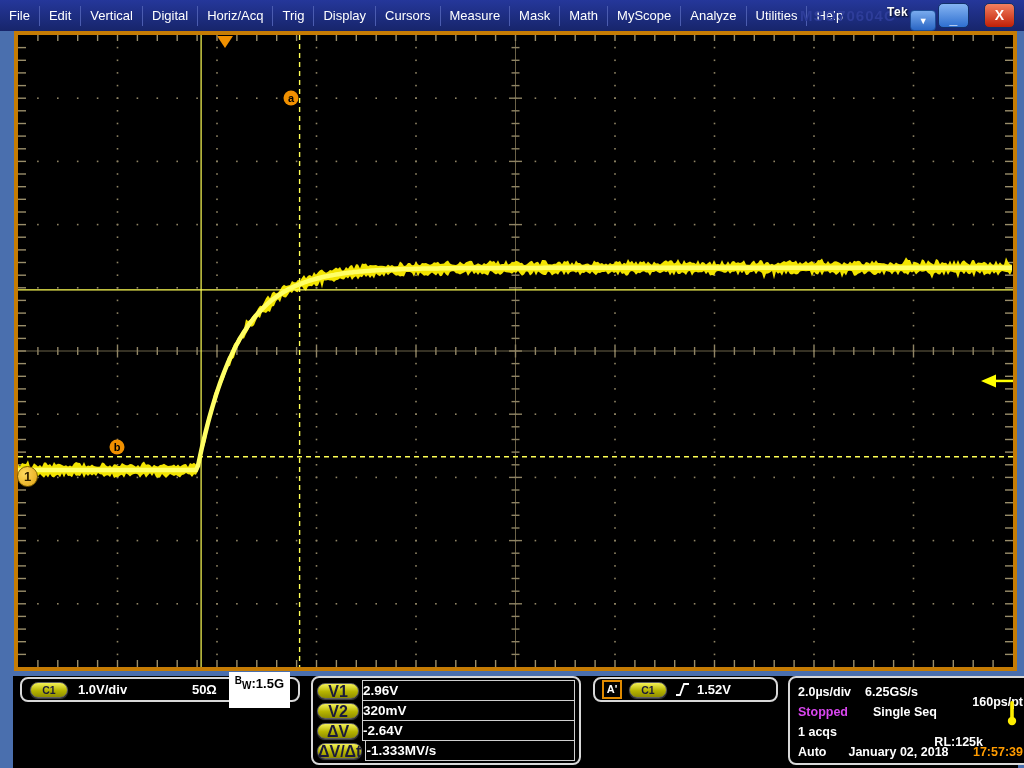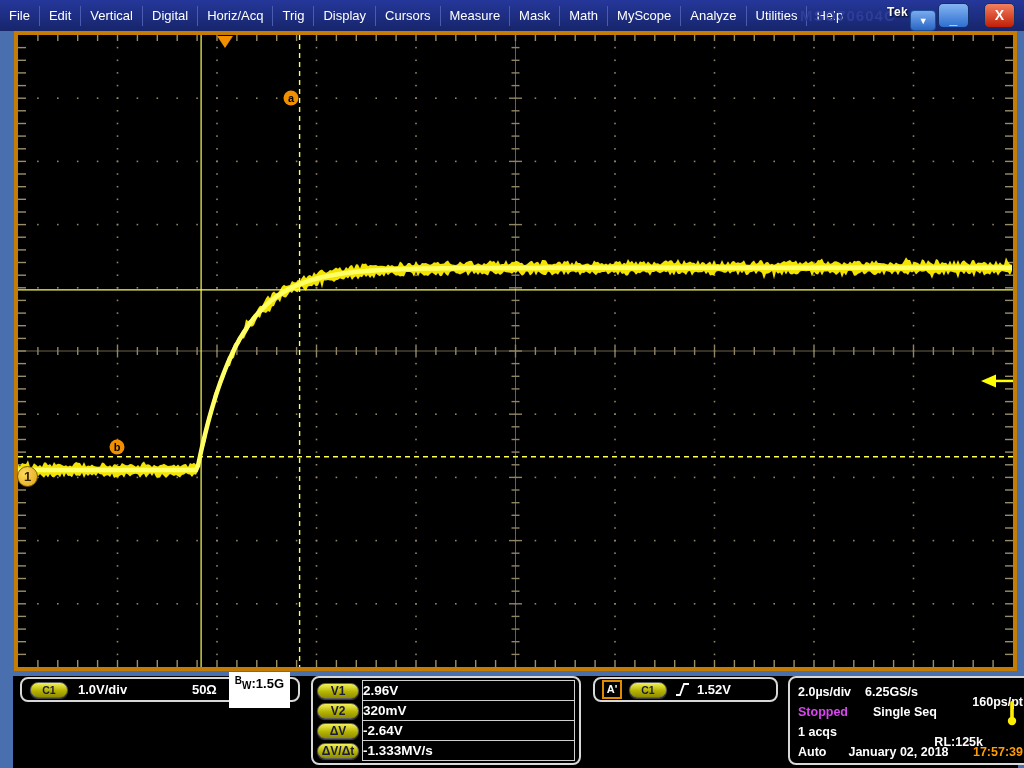--- a/index.html
+++ b/index.html
@@ -42,21 +42,21 @@
 
   .ch-panel { left:7px; top:1px; width:280px; height:25px; display:flex; align-items:center; padding:0 8px; gap:10px; }
   .bw-box { background:#fff; color:#000; font-weight:bold; font-size:13px; padding:0 6px; height:36px;
             line-height:18px; margin-left:2px; }
   .bw-sup { font-size:10px; vertical-align:4px; }
   .bw-sub { font-size:10px; vertical-align:-1px; }
 
   .cursor-panel { left:298px; top:0px; width:270px; height:89px; padding:3px 4px; display:flex; gap:6px; }
   .cur-col { display:flex; flex-direction:column; flex:1; }
   .cur-row { display:flex; align-items:center; height:20.5px; }
-  .cur-row .badge { margin-right:3px; min-width:42px; font-size:12px; }
+  .cur-row .badge { margin-right:3px; min-width:42px; font-size:16px; }
   .cur-val { flex:1; border:1px solid #cfcfcf; height:21px; line-height:20px; color:#fff;
              font-weight:bold; font-size:13.5px; margin-top:-1px; }
 
   .trig-panel { left:580px; top:1px; width:185px; height:25px; display:flex; align-items:center; padding:0 7px; gap:7px; }
   .trig-src { border:2px solid #e08a00; color:#fff; font-weight:bold; font-size:11px; width:20px; height:19px;
               text-align:center; line-height:15px; }
 
   .acq-panel { left:775px; top:0px; width:245px; height:89px; padding:4px 8px 2px 8px;
                display:flex; flex-direction:column; justify-content:space-between; }
   .acq-row { display:flex; align-items:center; color:#fff; font-weight:bold; font-size:12.5px; height:19px; position:relative; }

